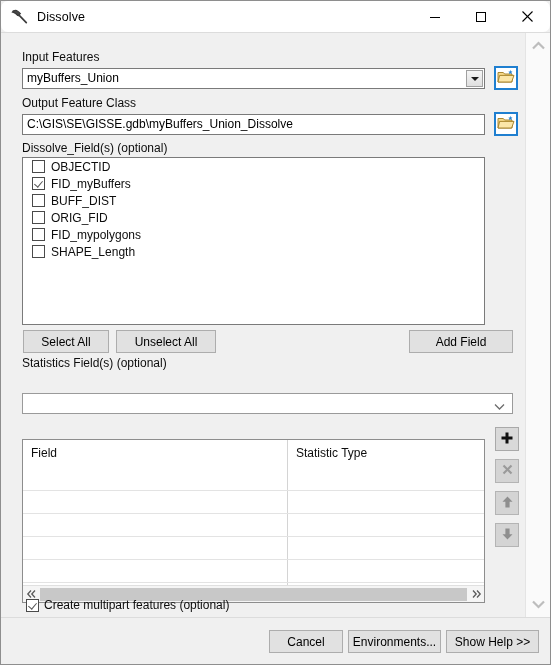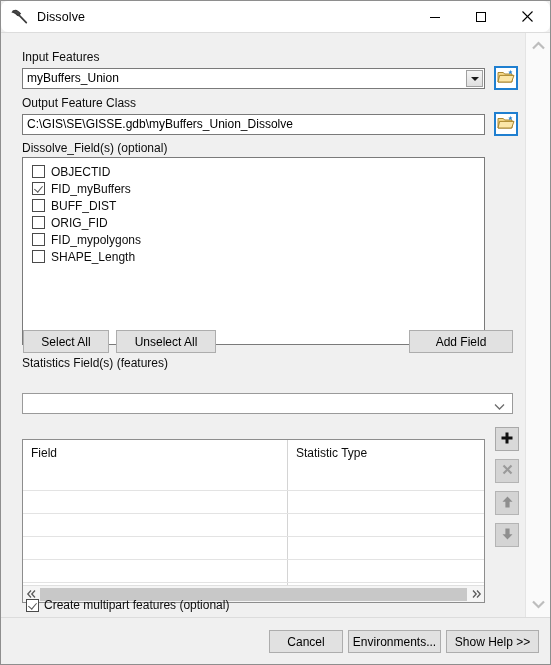--- a/index.html
+++ b/index.html
@@ -396,21 +396,21 @@
             <path d="M1 3.5 L1 13 L15 13 L15 5 L7.6 5 L6.3 3.5 Z" fill="#f6d98a" stroke="#a07c20" stroke-width="0.9"></path>
             <path d="M2.6 6.4 L17 6.4 L14.6 13 L1 13 Z" fill="#fbe6a8" stroke="#a07c20" stroke-width="0.9"></path>
             <path d="M13.2 0.8 L13.9 2.4 L15.5 2.2 L14.4 3.4 L15.1 4.9 L13.4 4.2 L12.2 5.2 L12.4 3.6 L11.2 2.7 L12.8 2.4 Z" fill="#1f7fd0"></path>
           </svg>
         </span>
       </div>
 
       <div class="row" style="left:21px; top:104px;">
         <div class="lbl">Dissolve_Field(s) (optional)</div>
       </div>
-      <div class="row listbox" style="left:21px; top:120px; width:463px; height:188px; padding-top:5px;" id="dissolve-list">
+      <div class="row listbox" style="left:21px; top:120px; width:463px; height:168px; " id="dissolve-list">
           <div class="list-item">
             <span class="cbx"></span>
             <span class="item-label">OBJECTID</span>
           </div>
           <div class="list-item">
             <span class="cbx checked"></span>
             <span class="item-label">FID_myBuffers</span>
           </div>
           <div class="list-item">
             <span class="cbx"></span>
@@ -434,21 +434,21 @@
         <span>Select All</span>
       </div>
       <div class="row btn" style="left:115px; top:293px; width:100px;">
         <span>Unselect All</span>
       </div>
       <div class="row btn" style="left:408px; top:293px; width:104px;">
         <span>Add Field</span>
       </div>
 
       <div class="row" style="left:21px; top:319px;">
-        <div class="lbl">Statistics Field(s) (features)</div>
+        <div class="lbl">Statistics Field(s) (optional)</div>
       </div>
       <div class="row combo" style="left:21px; top:335px; width:491px; border-color:#9a9a9a;">
         <span></span>
         <span style="position:absolute; right:7px; top:4px;">
           <svg width="11" height="8" viewBox="0 0 11 8">
               <polyline points="1,1.5 5.5,6 10,1.5" fill="none" stroke="#6d6d6d" stroke-width="1.3"></polyline>
             </svg>
         </span>
       </div>
 

